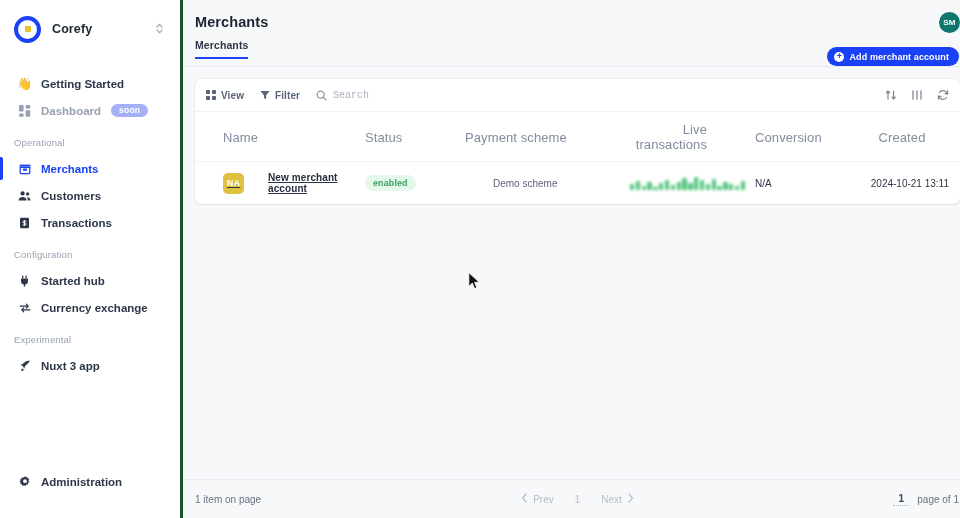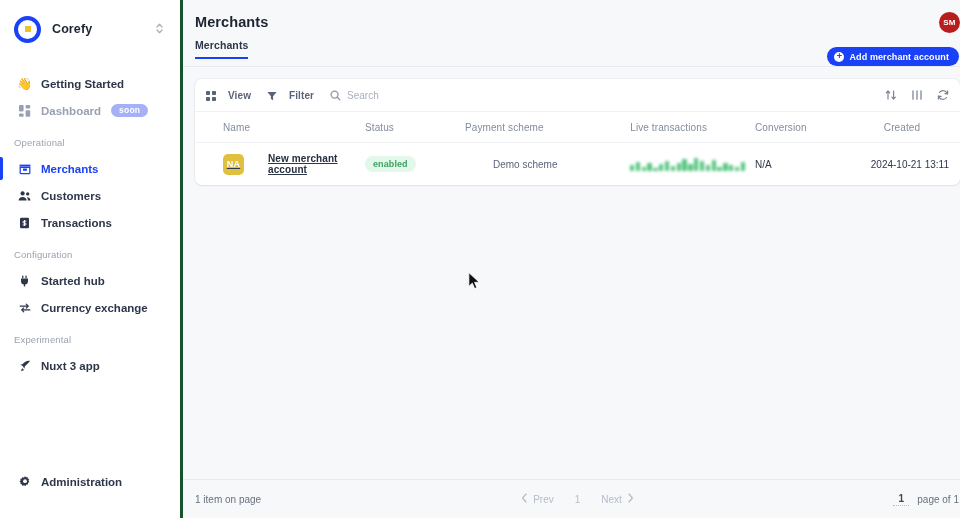--- a/index.html
+++ b/index.html
@@ -104,60 +104,60 @@
   }
   .btn-primary .plus {
     width: 10px; height: 10px; border-radius: 50%;
     background: #ffffff; color: #1a41f5; font-size: 9px;
     line-height: 9px; text-align: center; font-weight: bold;
     display: flex; align-items: center; justify-content: center;
   }
   .avatar-top {
     position: absolute; right: 12px; top: 12px;
     width: 21px; height: 21px; border-radius: 50%;
-    background: #b91c1c; color: #ffffff; font-size: 8px;
+    background: #0f766e; color: #ffffff; font-size: 8px;
     font-weight: bold; display: flex; align-items: center;
     justify-content: center; letter-spacing: .3px; cursor: pointer;
   }
 
   
   .content { padding: 12px 12px 0 12px; flex: 1; overflow: hidden; }
   .card {
     background: #ffffff; border-radius: 7px;
     box-shadow: 0 1px 2px rgba(28,36,51,.07), 0 0 0 1px rgba(28,36,51,.04);
     overflow: hidden;
   }
   .card-toolbar {
     height: 33px; display: flex; align-items: center;
     padding: 0 11px 0 11px; gap: 0; position: relative;
     border-bottom: 1px solid #f0f2f5;
   }
   .tool-btn {
-    display: flex; align-items: flex-end; gap: 12px;
+    display: flex; align-items: flex-start; gap: 5px;
     font-size: 10px; font-weight: bold; color: #5a6478;
     cursor: pointer; padding: 0 10px 0 0; margin-right: 6px;
     letter-spacing: .1px;
   }
   .tool-btn svg { display: block; color: #5a6478; }
   .search-wrap { display: flex; align-items: center; gap: 6px; flex: 1; }
   .search-wrap svg { color: #8e97a8; display: block; flex: 0 0 auto; }
   .search-input {
-    border: none; outline: none; font-family: Liberation Sans, sans-serif;
+    border: none; outline: none; font-family: Liberation Mono, monospace;
     font-size: 10px; color: #2d3748; background: transparent;
     width: 200px; padding: 0;
   }
   .search-input::placeholder { color: #a8b0be; }
   .tool-icons { display: flex; align-items: center; gap: 14px; }
   .tool-icons span { color: #7b8495; cursor: pointer; display: flex; }
   .tool-icons svg { display: block; }
 
   
   table { width: 100%; border-collapse: collapse; table-layout: fixed; }
   thead th {
-    font-size: 10px; font-weight: normal; color: #838d9e;
+    font-size: 13px; font-weight: normal; color: #838d9e;
     text-align: left; padding: 10px 0 9px 0; letter-spacing: .1px;
     border-bottom: 1px solid #f0f2f5;
   }
   tbody td {
     padding: 10px 0; font-size: 10px; color: #2d3748;
     vertical-align: middle;
   }
   .col-name   { width: 170px; padding-left: 28px !important; }
   .col-status { width: 100px; }
   .col-scheme { width: 155px; }

